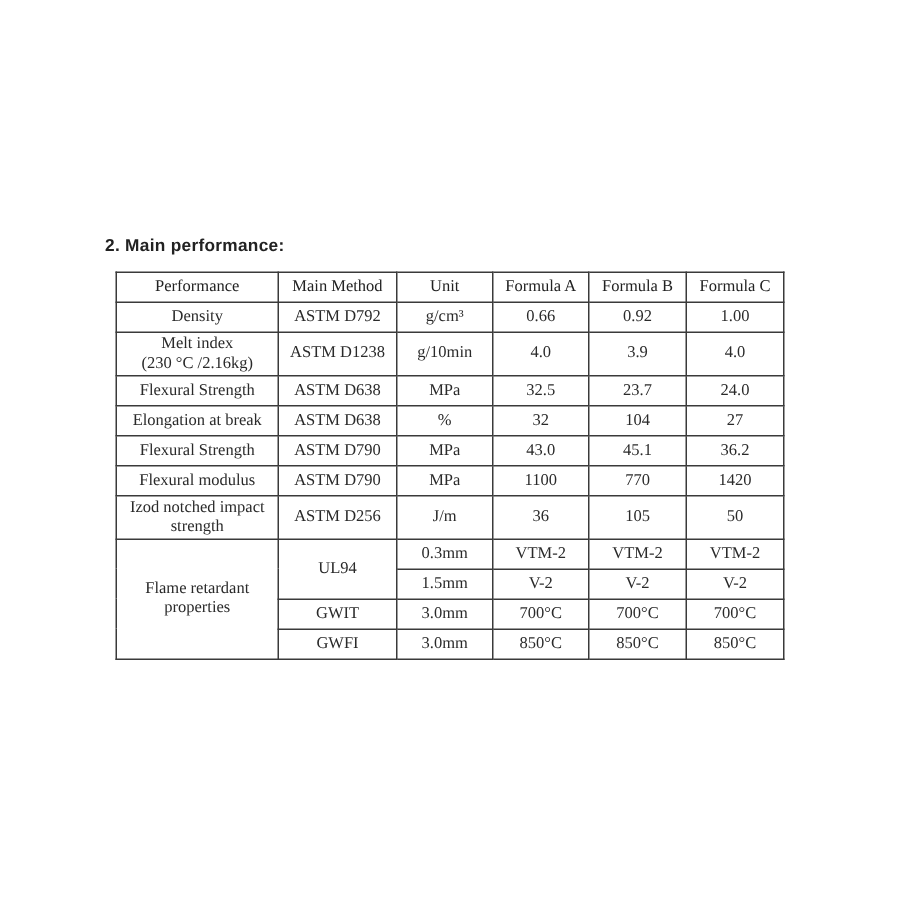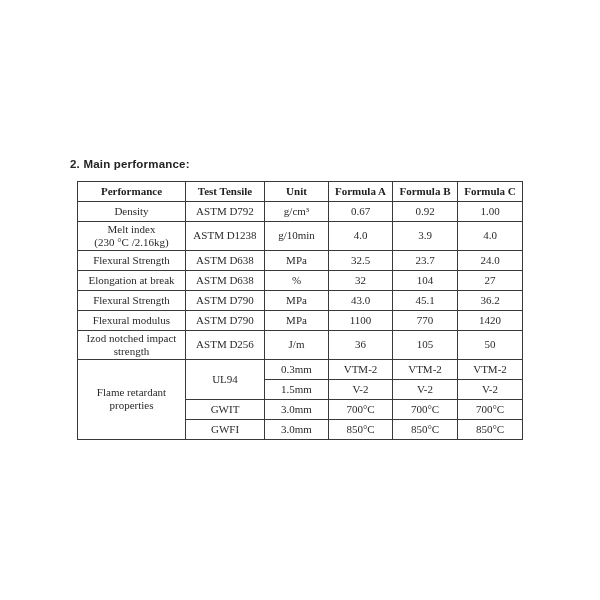--- a/index.html
+++ b/index.html
@@ -32,21 +32,21 @@
   table.perf-table th,
   table.perf-table td {
     border: 1px solid #3a3a3a;
     text-align: center;
     vertical-align: middle;
     padding: 1px 2px;
     font-weight: normal;
     color: #2a2a2a;
   }
   table.perf-table th {
-    font-weight: bold;
+    font-weight: normal;
     color: #222222;
   }
   tr.row-std { height: 20px; }
   tr.row-tall { height: 28px; font-family: Liberation Serif, serif; }
   td.perf-cell { white-space: pre-line; }
 </style>
 </head>
 <body>
 
 <div class="page">
@@ -58,33 +58,33 @@
       <col style="width:108px">
         <col style="width:79px">
         <col style="width:64px">
       <col style="width:64px">
         <col style="width:65px">
         <col style="width:65px">
     </colgroup>
     <thead>
       <tr class="row-std">
         <th>Performance</th>
-        <th>Test Tensile</th>
+        <th>Main Method</th>
         <th>Unit</th>
         <th>Formula A</th>
         <th>Formula B</th>
         <th>Formula C</th>
       </tr>
     </thead>
     <tbody>
       <tr class="row-std">
         <td class="perf-cell">Density</td>
         <td>ASTM D792</td>
         <td>g/cm³</td>
-        <td>0.67</td>
+        <td>0.66</td>
         <td>0.92</td>
         <td>1.00</td>
       </tr>
       <tr class="row-tall">
         <td class="perf-cell">Melt index
 (230 °C /2.16kg)</td>
         <td>ASTM D1238</td>
         <td>g/10min</td>
         <td>4.0</td>
         <td>3.9</td>

